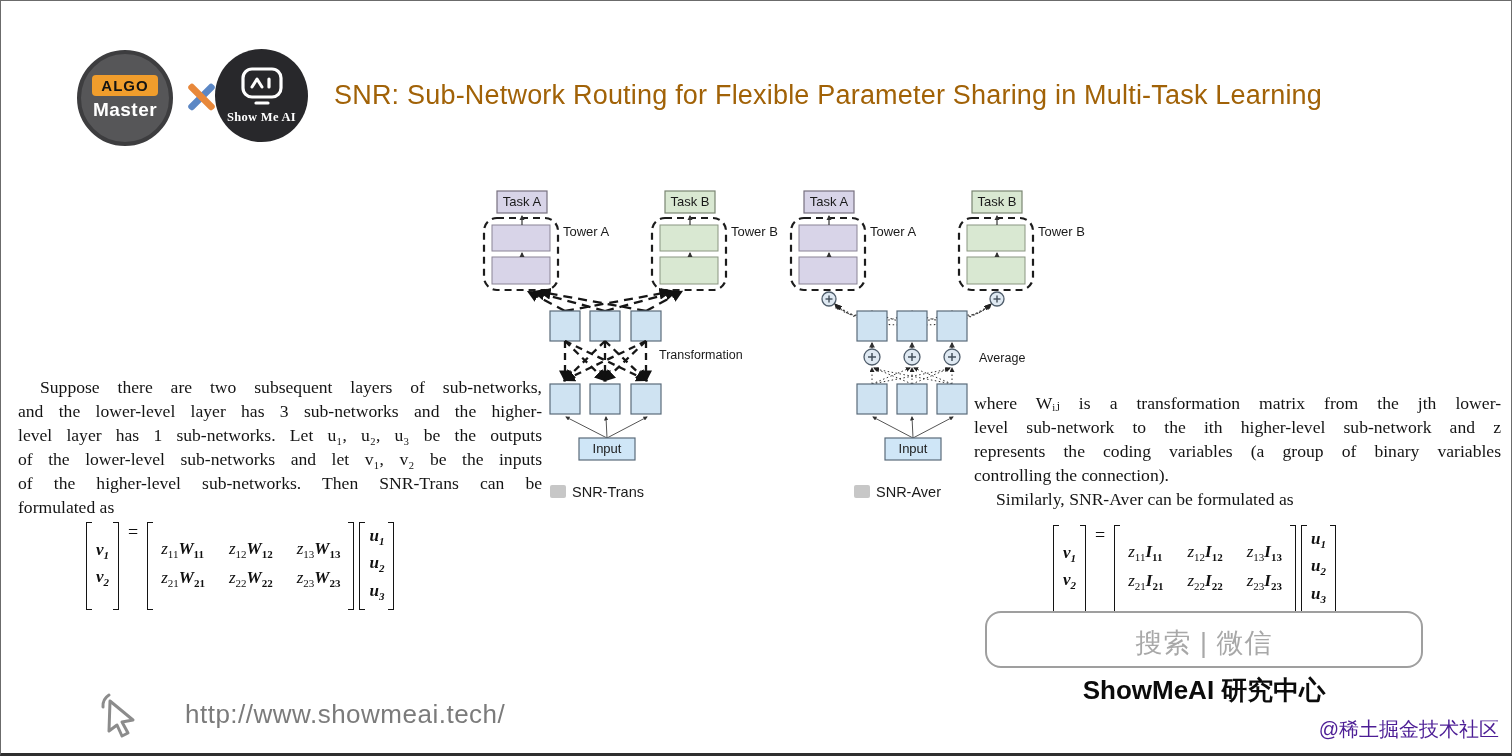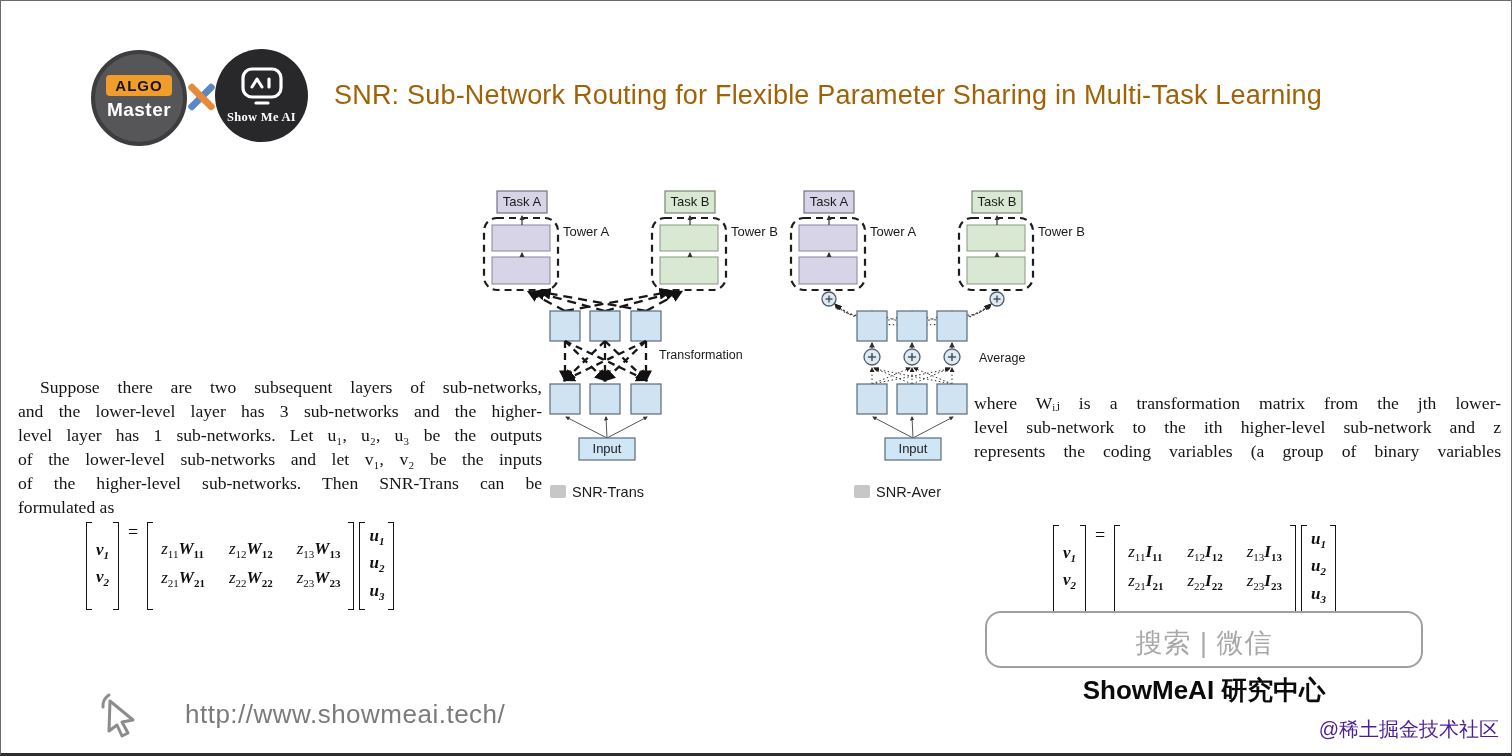--- a/index.html
+++ b/index.html
@@ -2,21 +2,21 @@
 <html><head>
 <meta charset="utf-8">
 <style>
   * { margin:0; padding:0; box-sizing:border-box; }
   html,body { background:#e8e8e8; }
   .canvas { position:relative; width:1512px; height:756px; background:#ffffff;
             border:1px solid #6b6b6b; border-bottom:3px solid #2e2e2e; overflow:hidden;
             font-family:"Liberation Sans", sans-serif; }
 
   
-  .logo-algo { position:absolute; left:90px; top:49px; width:96px; height:96px; border-radius:50%;
+  .logo-algo { position:absolute; left:76px; top:49px; width:96px; height:96px; border-radius:50%;
                background:#565658; border:4px solid #3d3d3f; display:flex; flex-direction:column;
                align-items:center; justify-content:center; gap:3px; z-index:2; }
   .algo-badge { background:#f09d2c; color:#141414; font-weight:bold; font-size:15px;
                 padding:2px 9px; border-radius:4px; letter-spacing:1px; }
   .algo-name { color:#fff; font-weight:bold; font-size:19px; letter-spacing:0.5px; }
   .x-sep { position:absolute; left:182px; top:78px; width:36px; height:36px; z-index:1; }
   .x-sep .bar { position:absolute; left:15px; top:1px; width:7px; height:34px; border-radius:3px; }
   .x-sep .b-blue { background:#5b87c5; transform:rotate(45deg); }
   .x-sep .b-orange { background:#e8883a; transform:rotate(-45deg); }
   .logo-sma { position:absolute; left:214px; top:48px; width:93px; height:93px; border-radius:50%;
@@ -293,20 +293,22 @@
     <div class="jline">level layer has 1 sub-networks. Let u₁, u₂, u₃ be the outputs</div>
     <div class="jline">of the lower-level sub-networks and let v₁, v₂ be the inputs</div>
     <div class="jline">of the higher-level sub-networks. Then SNR-Trans can be</div>
     <div class="jline plain">formulated as</div>
   </div>
 
   <div class="textblock tb-right">
     <div class="jline">where Wᵢⱼ is a transformation matrix from the jth lower-</div>
     <div class="jline">level sub-network to the ith higher-level sub-network and z</div>
     <div class="jline">represents the coding variables (a group of binary variables</div>
+    <div class="jline plain">controlling the connection).</div>
+    <div class="jline plain ind">Similarly, SNR-Aver can be formulated as</div>
   </div>
 
   <div class="eq eq-trans">
     <span class="mat">
       <span class="bk l"></span>
       <span class="vcol">
         <span class="ve"><span>v</span><sub class="bs">1</sub></span>
         <span class="ve"><span>v</span><sub class="bs">2</sub></span>
       </span>
       <span class="bk r"></span>

